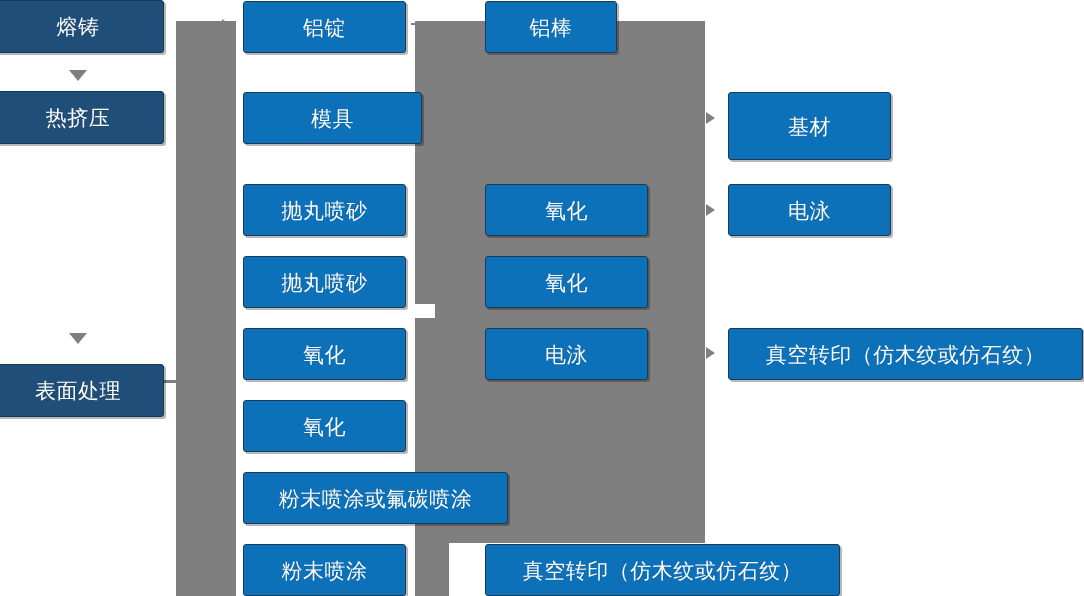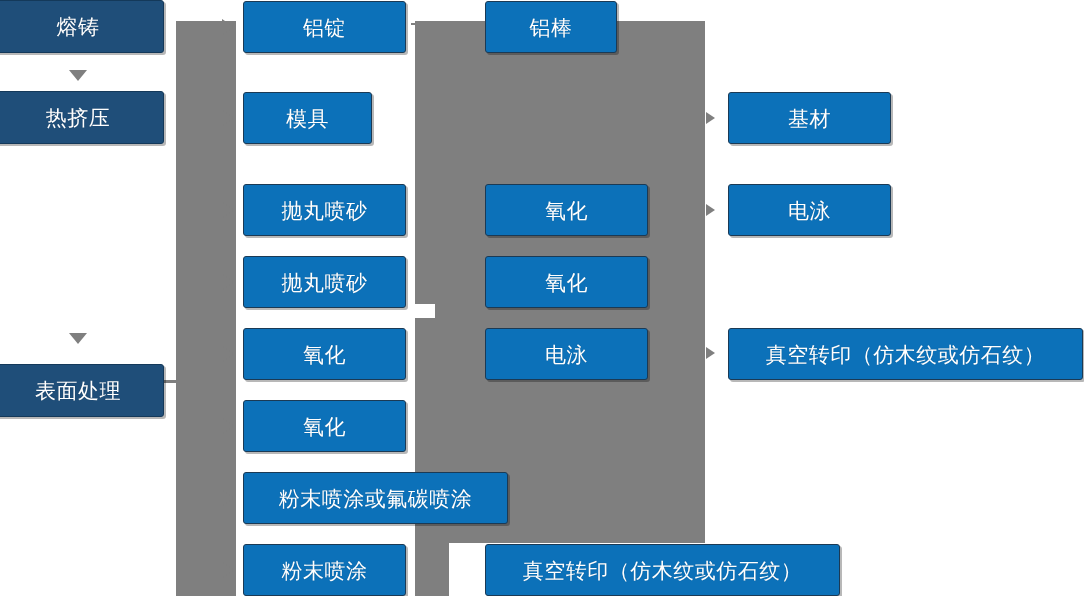--- a/index.html
+++ b/index.html
@@ -117,21 +117,21 @@
   <div class="gray-arrow-sm" style="left:706px; top:347px;"></div>
 
   <div class="box dark" style="left:-8px; top:0px; width:172px; height:53px;">熔铸</div>
 
   <div class="box dark" style="left:-8px; top:91px; width:172px; height:53px;">热挤压</div>
 
   <div class="box dark" style="left:-8px; top:364px; width:172px; height:53px;">表面处理</div>
 
   <div class="box bright" style="left:243px; top:1px; width:163px; height:52px;">铝锭</div>
 
-  <div class="box bright" style="left:243px; top:92px; width:129px; height:52px;text-align:right;">模具</div>
+  <div class="box bright" style="left:243px; top:92px; width:179px; height:52px;text-align:right;">模具</div>
 
   <div class="box bright" style="left:243px; top:184px; width:163px; height:52px;">抛丸喷砂</div>
 
   <div class="box bright" style="left:243px; top:256px; width:163px; height:52px;">抛丸喷砂</div>
 
   <div class="box bright" style="left:243px; top:328px; width:163px; height:52px;">氧化</div>
 
   <div class="box bright" style="left:243px; top:400px; width:163px; height:52px;">氧化</div>
 
   <div class="box bright" style="left:243px; top:472px; width:265px; height:52px;">粉末喷涂或氟碳喷涂</div>
@@ -142,19 +142,19 @@
 
 
   <div class="box bright" style="left:485px; top:184px; width:163px; height:52px;">氧化</div>
 
   <div class="box bright" style="left:485px; top:256px; width:163px; height:52px;">氧化</div>
 
   <div class="box bright" style="left:485px; top:328px; width:163px; height:52px;">电泳</div>
 
   <div class="box bright" style="left:485px; top:544px; width:355px; height:52px;">真空转印（仿木纹或仿石纹）</div>
 
-  <div class="box bright" style="left:728px; top:92px; width:163px; height:52px;">基材</div>
+  <div class="box bright" style="left:728px; top:92px; width:163px; height:68px;">基材</div>
 
   <div class="box bright" style="left:728px; top:184px; width:163px; height:52px;">电泳</div>
 
   <div class="box bright" style="left:728px; top:328px; width:355px; height:52px;">真空转印（仿木纹或仿石纹）</div>
 
 </div>
 
 </body></html>

